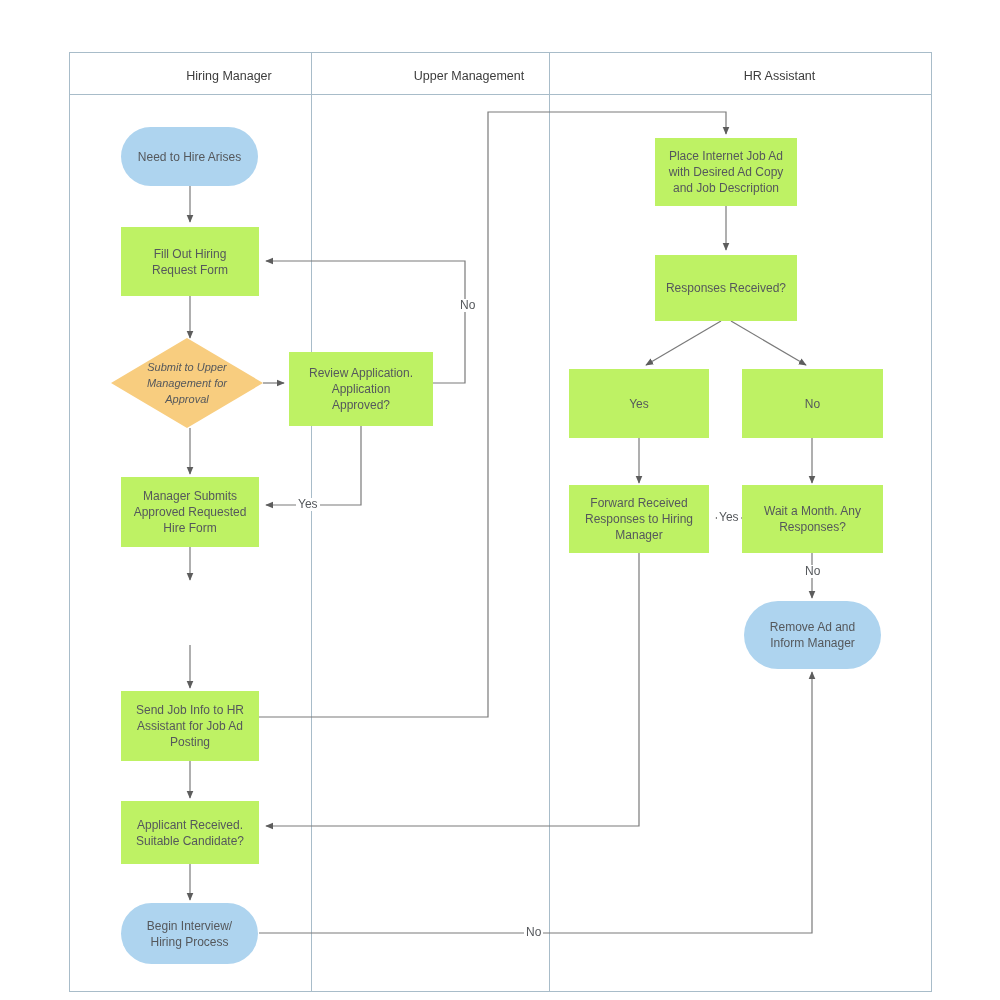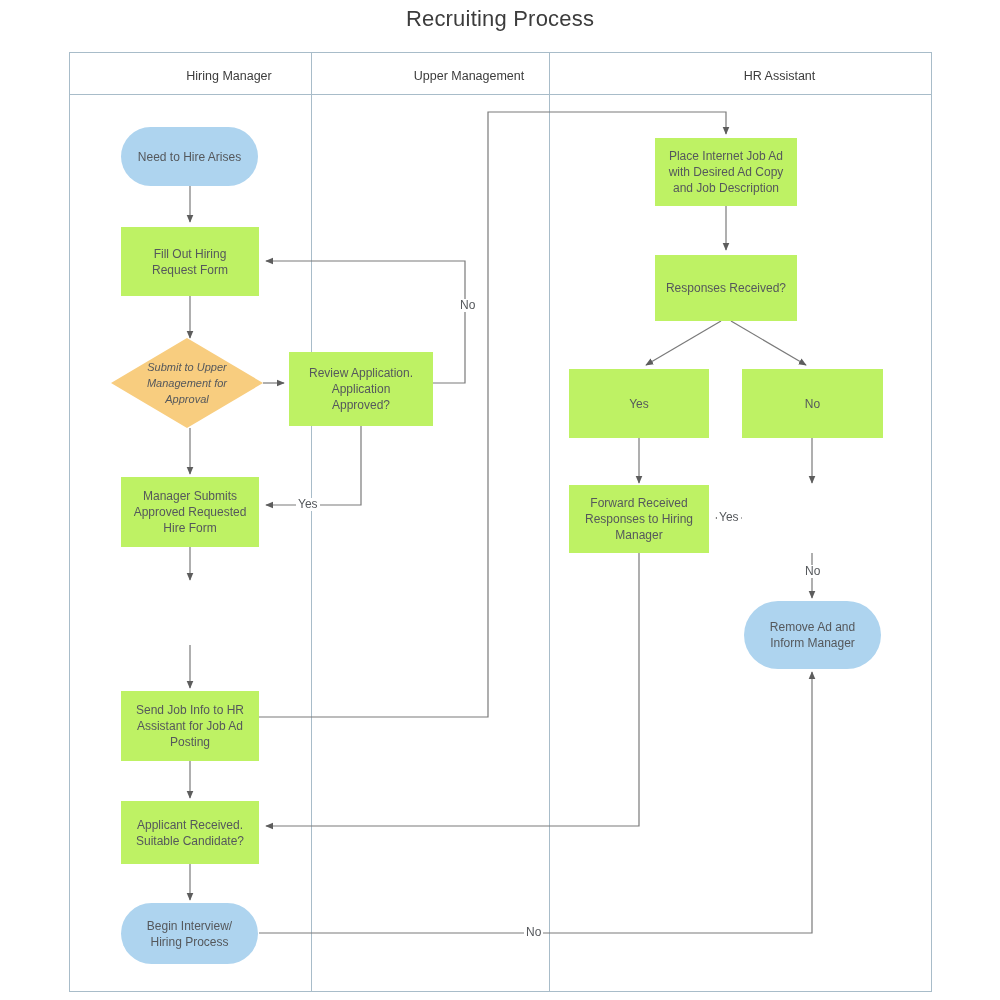--- a/index.html
+++ b/index.html
@@ -35,21 +35,20 @@
         display:flex;align-items:center;justify-content:center;text-align:center;
         font-size:11px;line-height:16px;color:#55585c;white-space:pre-line;font-style:italic;}
   .elabel{position:absolute;font-size:12px;color:#55585c;background:#fff;
           padding:0 2px;line-height:13px;}
 </style>
 </head>
 <body>
 
 <div id="stage">
 
-  <div id="title">Recruiting Process</div>
 
   <div class="frame"></div>
   <div class="hdr-rule"></div>
   <div class="vdiv" style="left:311px"></div>
   <div class="vdiv" style="left:549px"></div>
 
   <div class="lane-label" style="left:69px;width:242px">Hiring Manager</div>
   <div class="lane-label" style="left:311px;width:238px">Upper Management</div>
   <div class="lane-label" style="left:549px;width:383px">HR Assistant</div>
 
@@ -141,20 +140,22 @@
   <div class="node n-dec" style="left:655px;top:255px;width:142px;height:66px">Responses Received?</div>
 
   <div class="node n-proc" style="left:569px;top:369px;width:140px;height:69px">Yes</div>
 
   <div class="node n-proc" style="left:742px;top:369px;width:141px;height:69px">No</div>
 
   <div class="node n-proc" style="left:569px;top:485px;width:140px;height:68px">Forward Received
 Responses to Hiring
 Manager</div>
 
+  <div class="node n-proc" style="left:742px;top:485px;width:141px;height:68px">Wait a Month. Any
+Responses?</div>
 
   <div class="node n-term" style="left:744px;top:601px;width:137px;height:68px">Remove Ad and
 Inform Manager</div>
 
   <div class="elabel" style="left:458px;top:299px">No</div>
   <div class="elabel" style="left:296px;top:498px">Yes</div>
   <div class="elabel" style="left:717px;top:511px">Yes</div>
   <div class="elabel" style="left:803px;top:565px">No</div>
   <div class="elabel" style="left:524px;top:926px">No</div>
 

